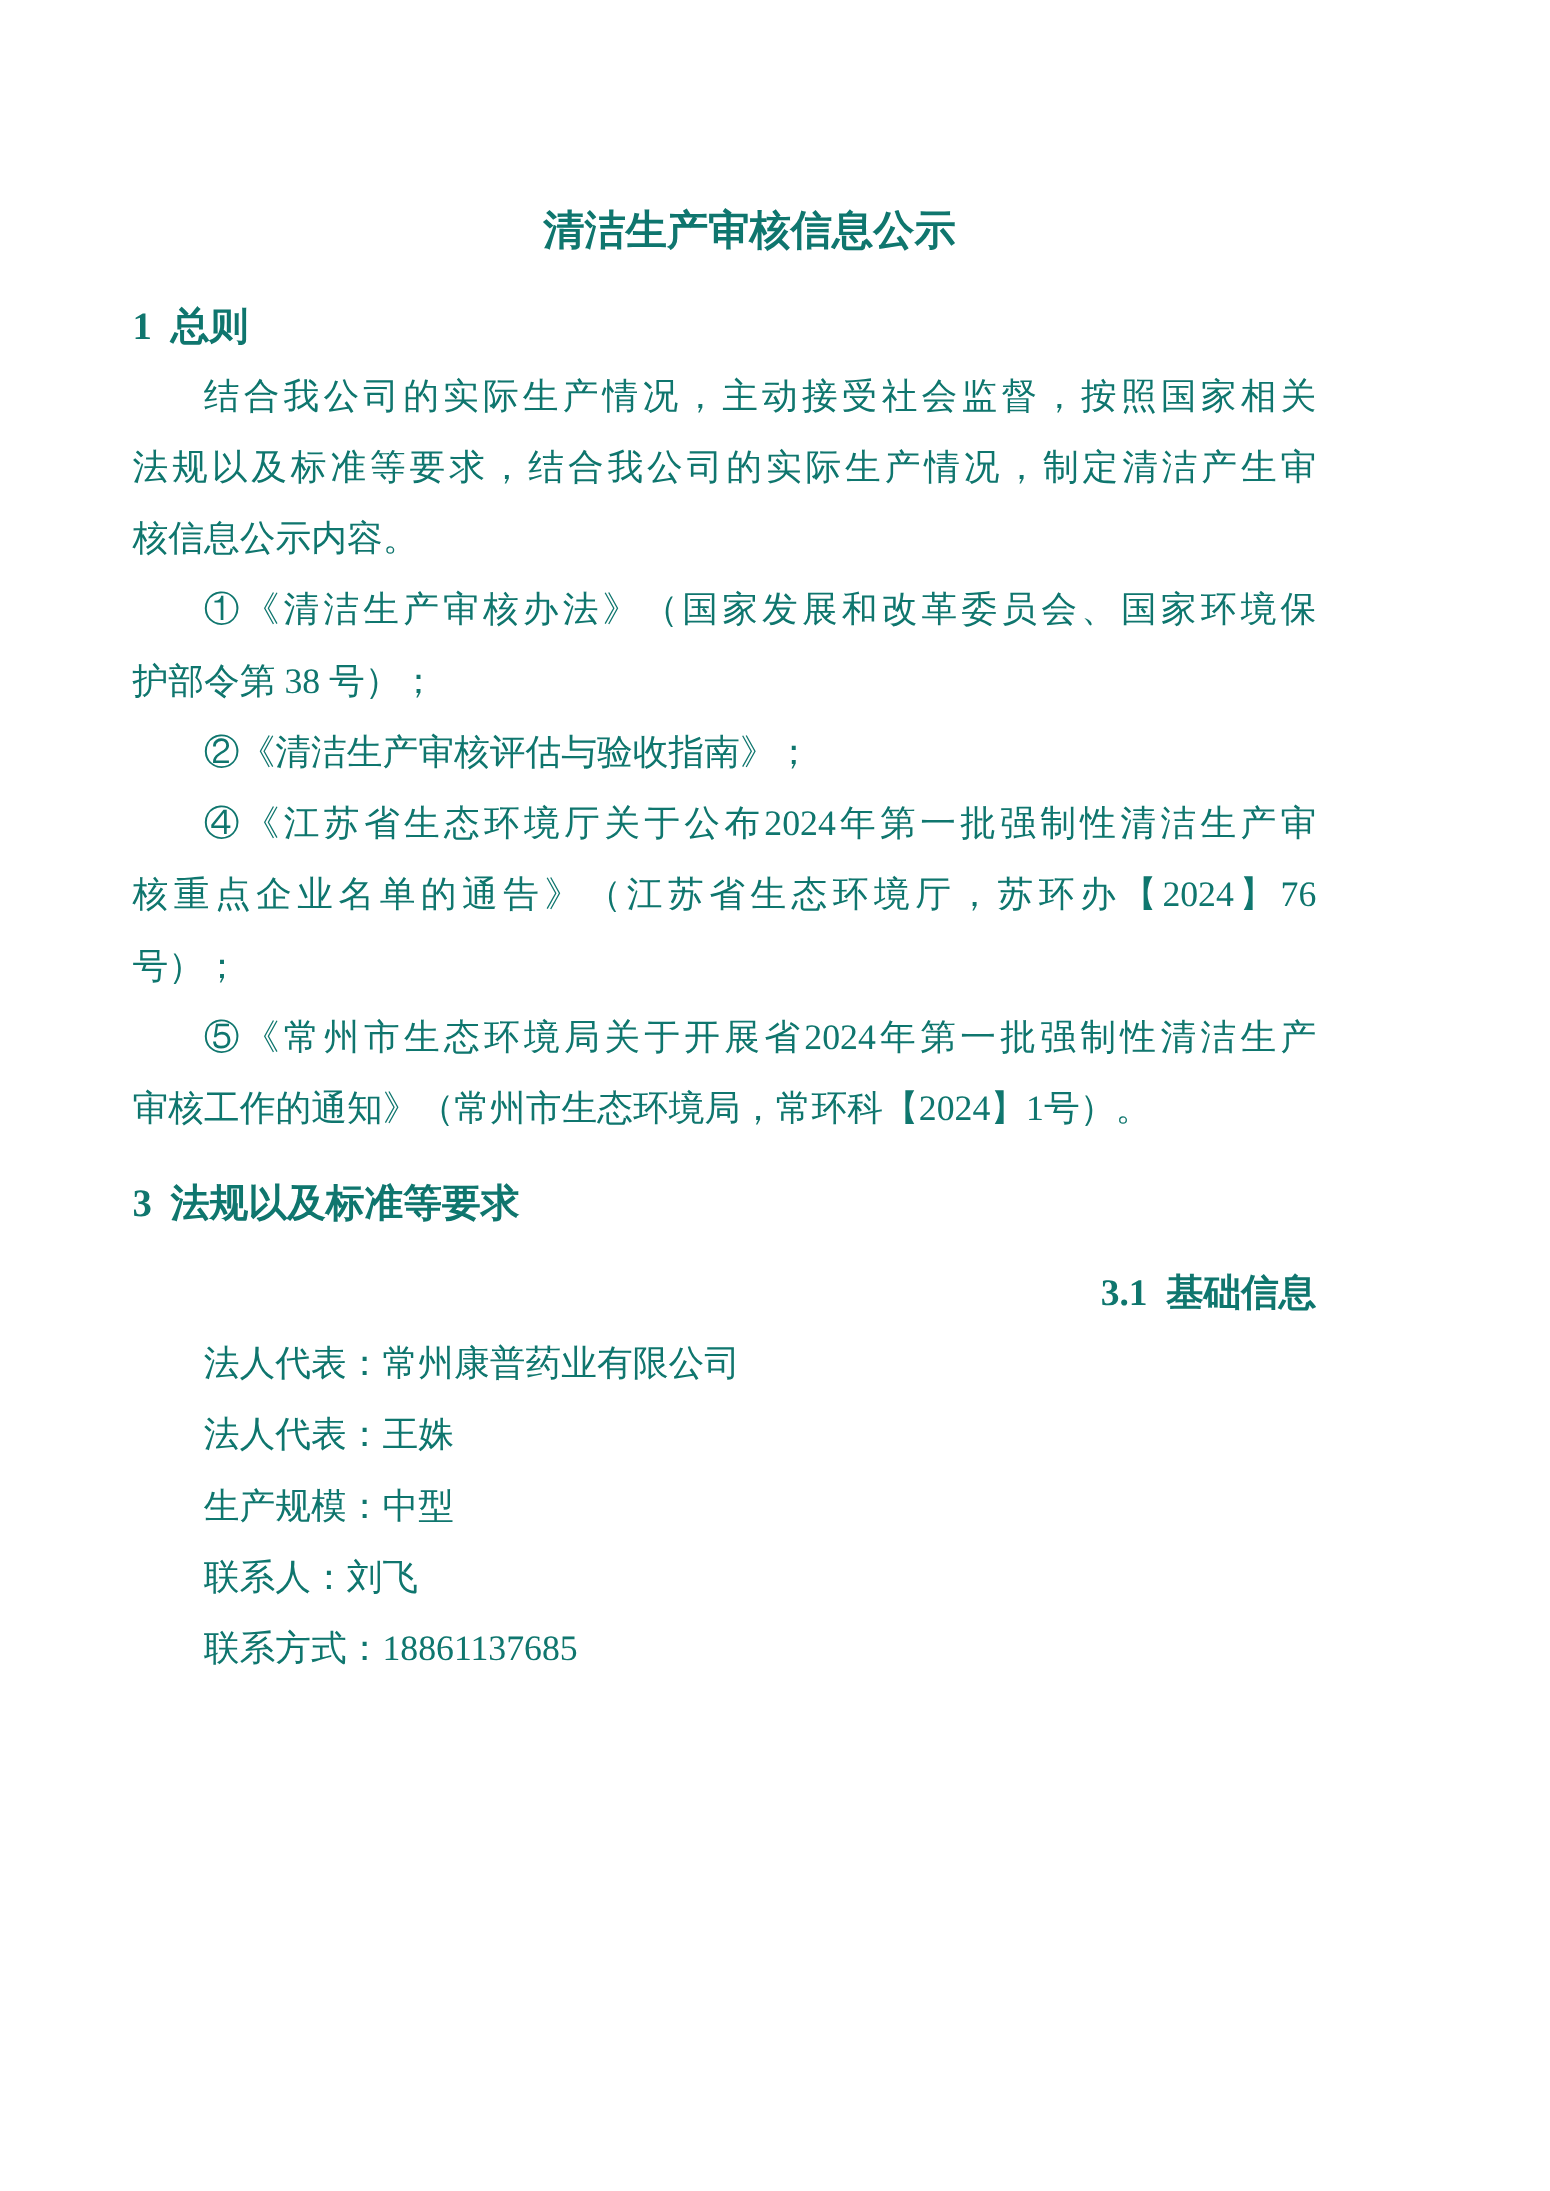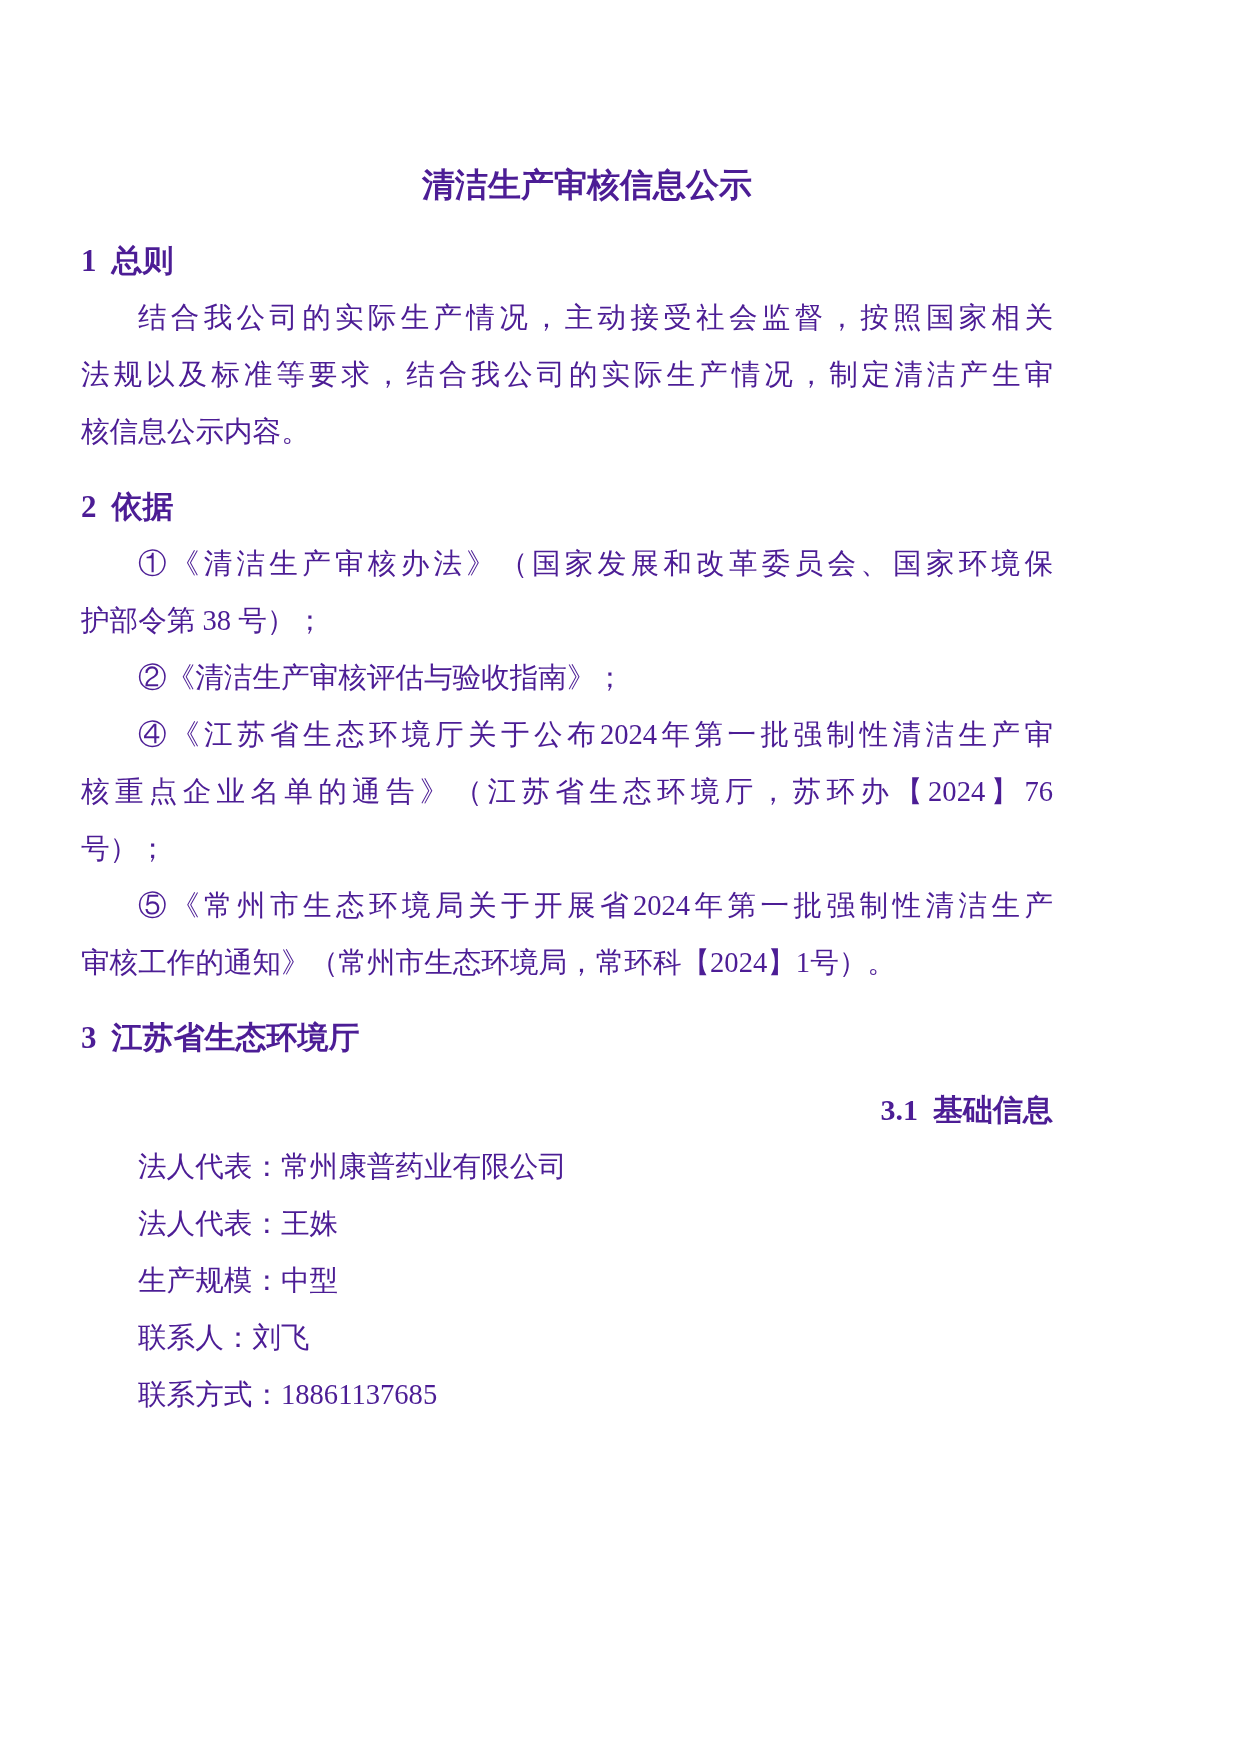--- a/index.html
+++ b/index.html
@@ -7,25 +7,25 @@
     padding: 0;
     background: #ffffff;
   }
   .page {
     position: relative;
     width: 1240px;
     height: 1753px;
     margin: 0 auto;
     background: #ffffff;
     box-sizing: border-box;
-    padding: 156px 187px 0 81px;
+    padding: 156px 187px 0 106px;
     overflow: hidden;
     font-family: "Liberation Serif", "DejaVu Serif", serif;
     font-size: 28.6px;
-    color: #4c1d95;
+    color: #0f766e;
   }
   .doc-title {
     font-size: 33px;
     font-weight: bold;
     text-align: center;
     line-height: 58px;
     margin: 0;
     padding-left: 40px;
   }
   .heading {
@@ -64,38 +64,37 @@
 
 <div class="page">
   <div class="doc-title">清洁生产审核信息公示</div>
   <div id="doc-body">
       <div class="heading h1"><span class="h-num">1</span><span class="h-text">总则</span></div>
       <div class="para">
         <div class="line first">结合我公司的实际生产情况，主动接受社会监督，按照国家相关</div>
         <div class="line">法规以及标准等要求，结合我公司的实际生产情况，制定清洁产生审</div>
         <div class="line last">核信息公示内容。</div>
       </div>
-      <div class="heading h1"><span class="h-num">2</span><span class="h-text">依据</span></div>
       <div class="para">
         <div class="line first">①《清洁生产审核办法》（国家发展和改革委员会、国家环境保</div>
         <div class="line last">护部令第 38 号）；</div>
       </div>
       <div class="para">
         <div class="line first last">②《清洁生产审核评估与验收指南》；</div>
       </div>
       <div class="para">
         <div class="line first">④《江苏省生态环境厅关于公布2024年第一批强制性清洁生产审</div>
         <div class="line">核重点企业名单的通告》（江苏省生态环境厅，苏环办【2024】76</div>
         <div class="line last">号）；</div>
       </div>
       <div class="para">
         <div class="line first">⑤《常州市生态环境局关于开展省2024年第一批强制性清洁生产</div>
         <div class="line last">审核工作的通知》（常州市生态环境局，常环科【2024】1号）。</div>
       </div>
-      <div class="heading h1"><span class="h-num">3</span><span class="h-text">江苏省生态环境厅</span></div>
+      <div class="heading h1"><span class="h-num">3</span><span class="h-text">法规以及标准等要求</span></div>
       <div class="heading h2"><span class="h-num">3.1</span><span class="h-text">基础信息</span></div>
       <div class="field"><span class="f-label">法人代表：</span><span class="f-value">常州康普药业有限公司</span></div>
       <div class="field"><span class="f-label">法人代表：</span><span class="f-value">王姝</span></div>
       <div class="field"><span class="f-label">生产规模：</span><span class="f-value">中型</span></div>
       <div class="field"><span class="f-label">联系人：</span><span class="f-value">刘飞</span></div>
       <div class="field"><span class="f-label">联系方式：</span><span class="f-value">18861137685</span></div>
     </div>
 </div>
 
 </body></html>

